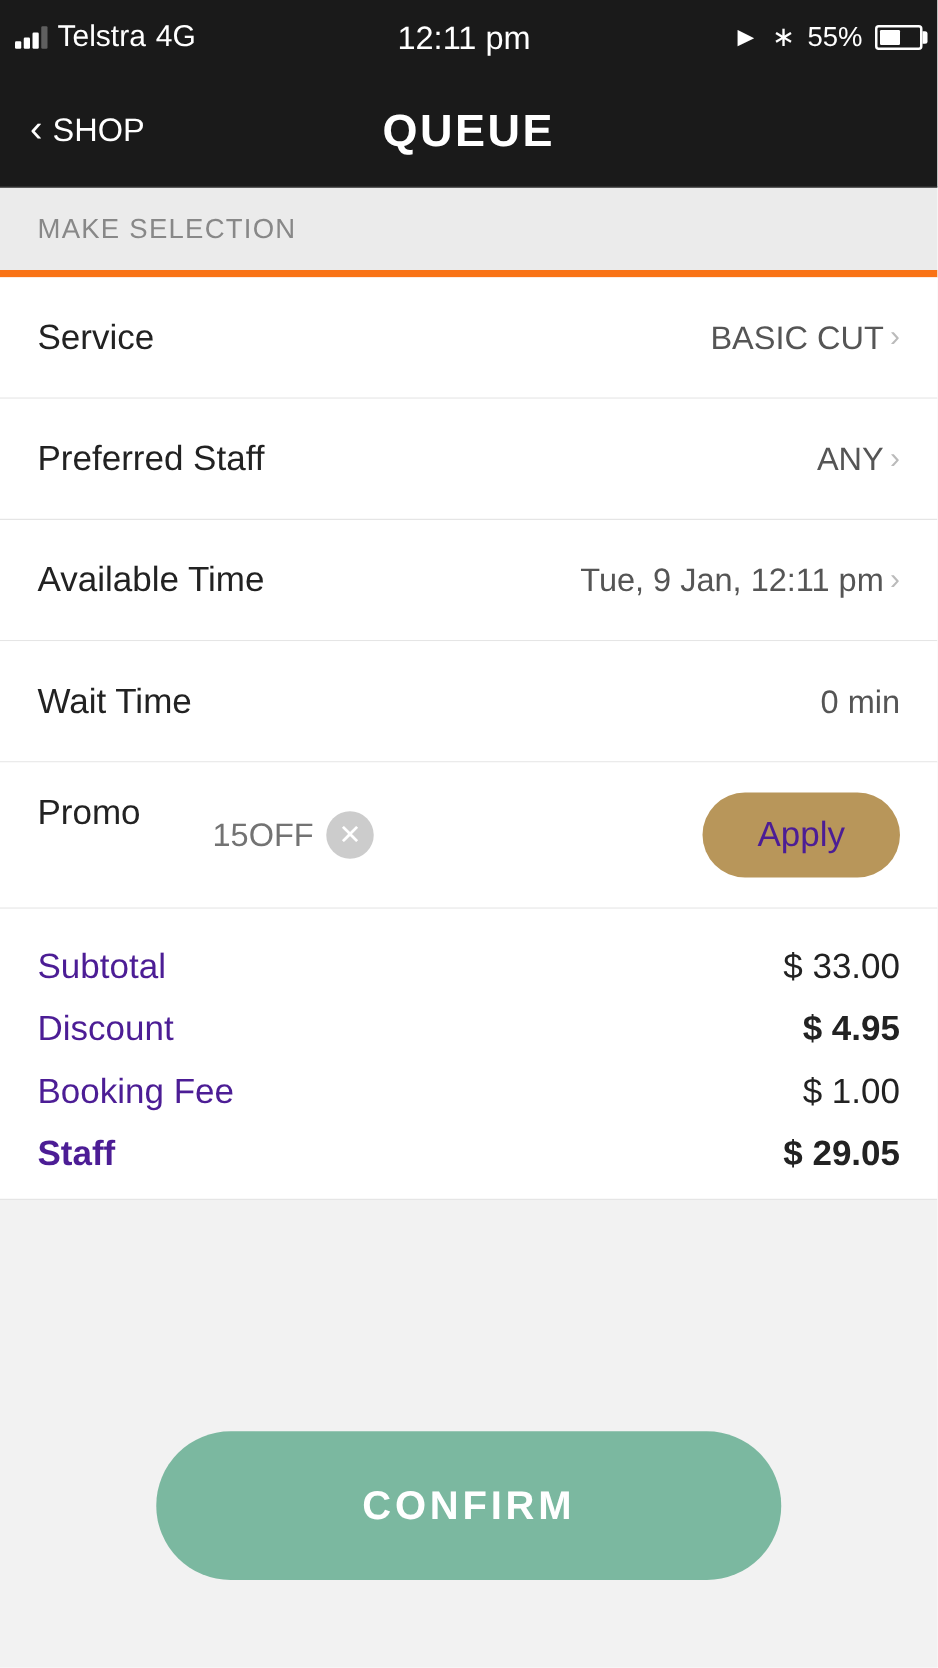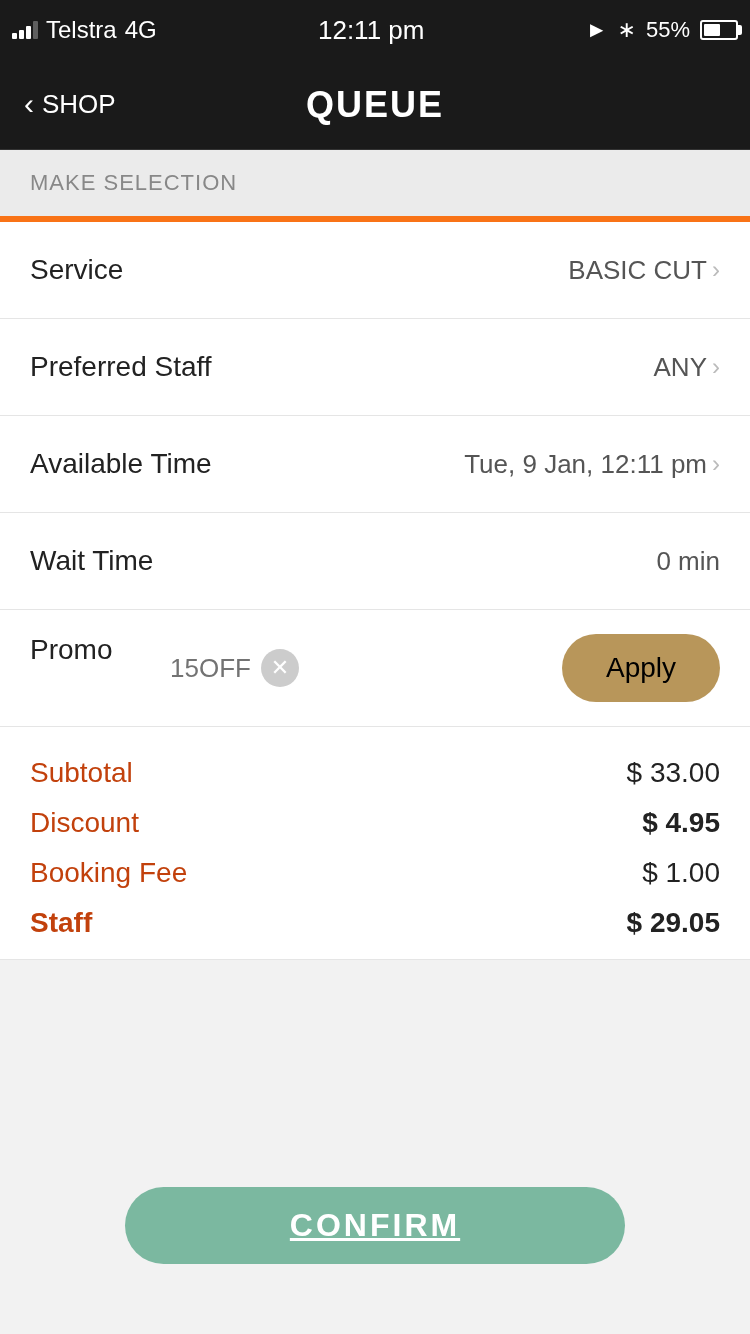--- a/index.html
+++ b/index.html
@@ -177,21 +177,21 @@
       display: flex;
       align-items: center;
       justify-content: center;
       color: #fff;
       font-size: 22px;
       cursor: pointer;
       flex-shrink: 0;
     }
     .apply-btn {
       background: #b8965a;
-      color: #000000;
+      color: #4c1d95;
       border: none;
       border-radius: 40px;
       padding: 18px 44px;
       font-size: 28px;
       font-weight: 500;
       cursor: pointer;
       flex-shrink: 0;
     }
 
     
@@ -202,21 +202,21 @@
     }
     .totals-row {
       display: flex;
       justify-content: space-between;
       align-items: center;
       margin-bottom: 18px;
     }
     .totals-row:last-child { margin-bottom: 0; }
     .totals-label {
       font-size: 28px;
-      color: #c2410c;
+      color: #4c1d95;
       font-weight: 400;
     }
     .totals-label.bold { font-weight: 700; }
     .totals-value {
       font-size: 28px;
       color: #222;
       font-weight: 400;
     }
     .totals-value.bold { font-weight: 700; }
 
@@ -225,28 +225,27 @@
       background: #f2f2f2;
       display: flex;
       justify-content: center;
       padding: 50px 30px 70px 30px;
     }
     .confirm-btn {
       background: #7bb8a0;
       color: #fff;
       border: none;
       border-radius: 60px;
-      padding: 20px 0;
+      padding: 41px 0;
       width: 500px;
       font-size: 32px;
       font-weight: 600;
       letter-spacing: 3px;
       cursor: pointer;
       text-align: center;
-      text-decoration: underline;
     }
 
     .page-wrapper {
       display: flex;
       flex-direction: column;
       min-height: 1334px;
     }
 
     .main-content {
       flex: 1;

